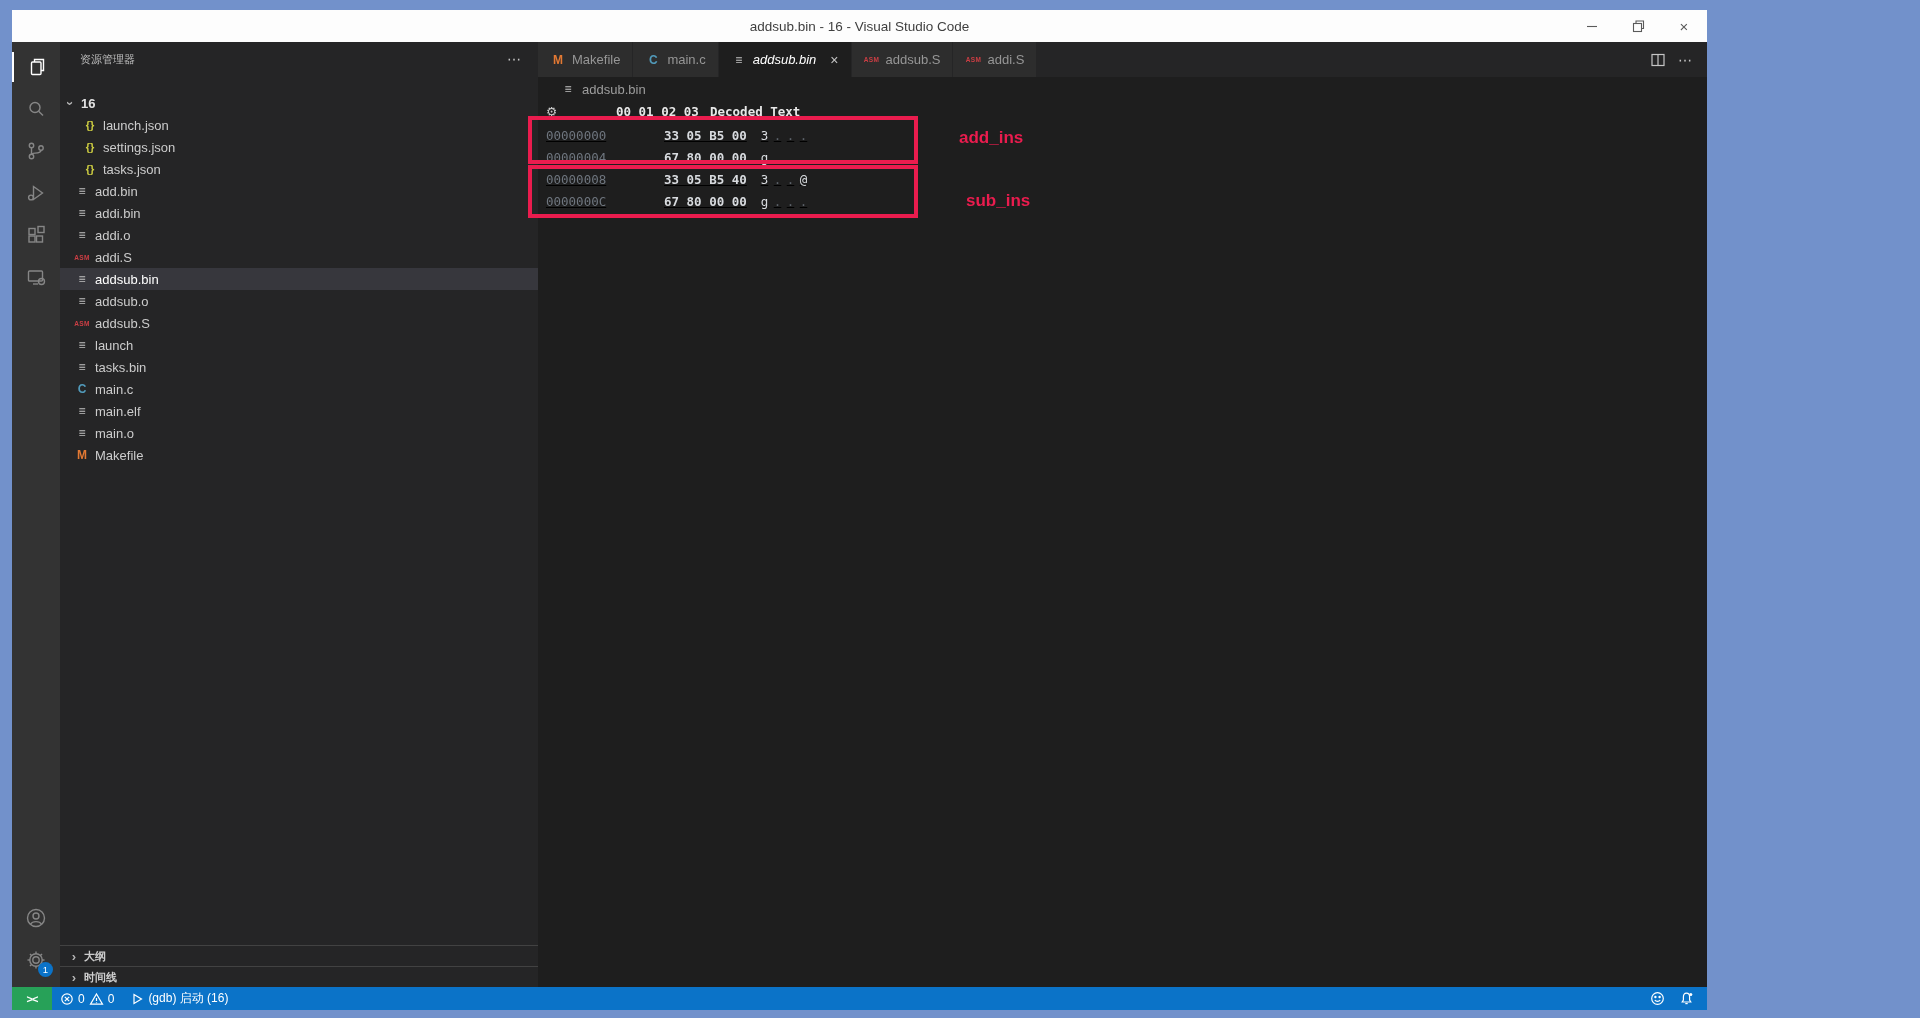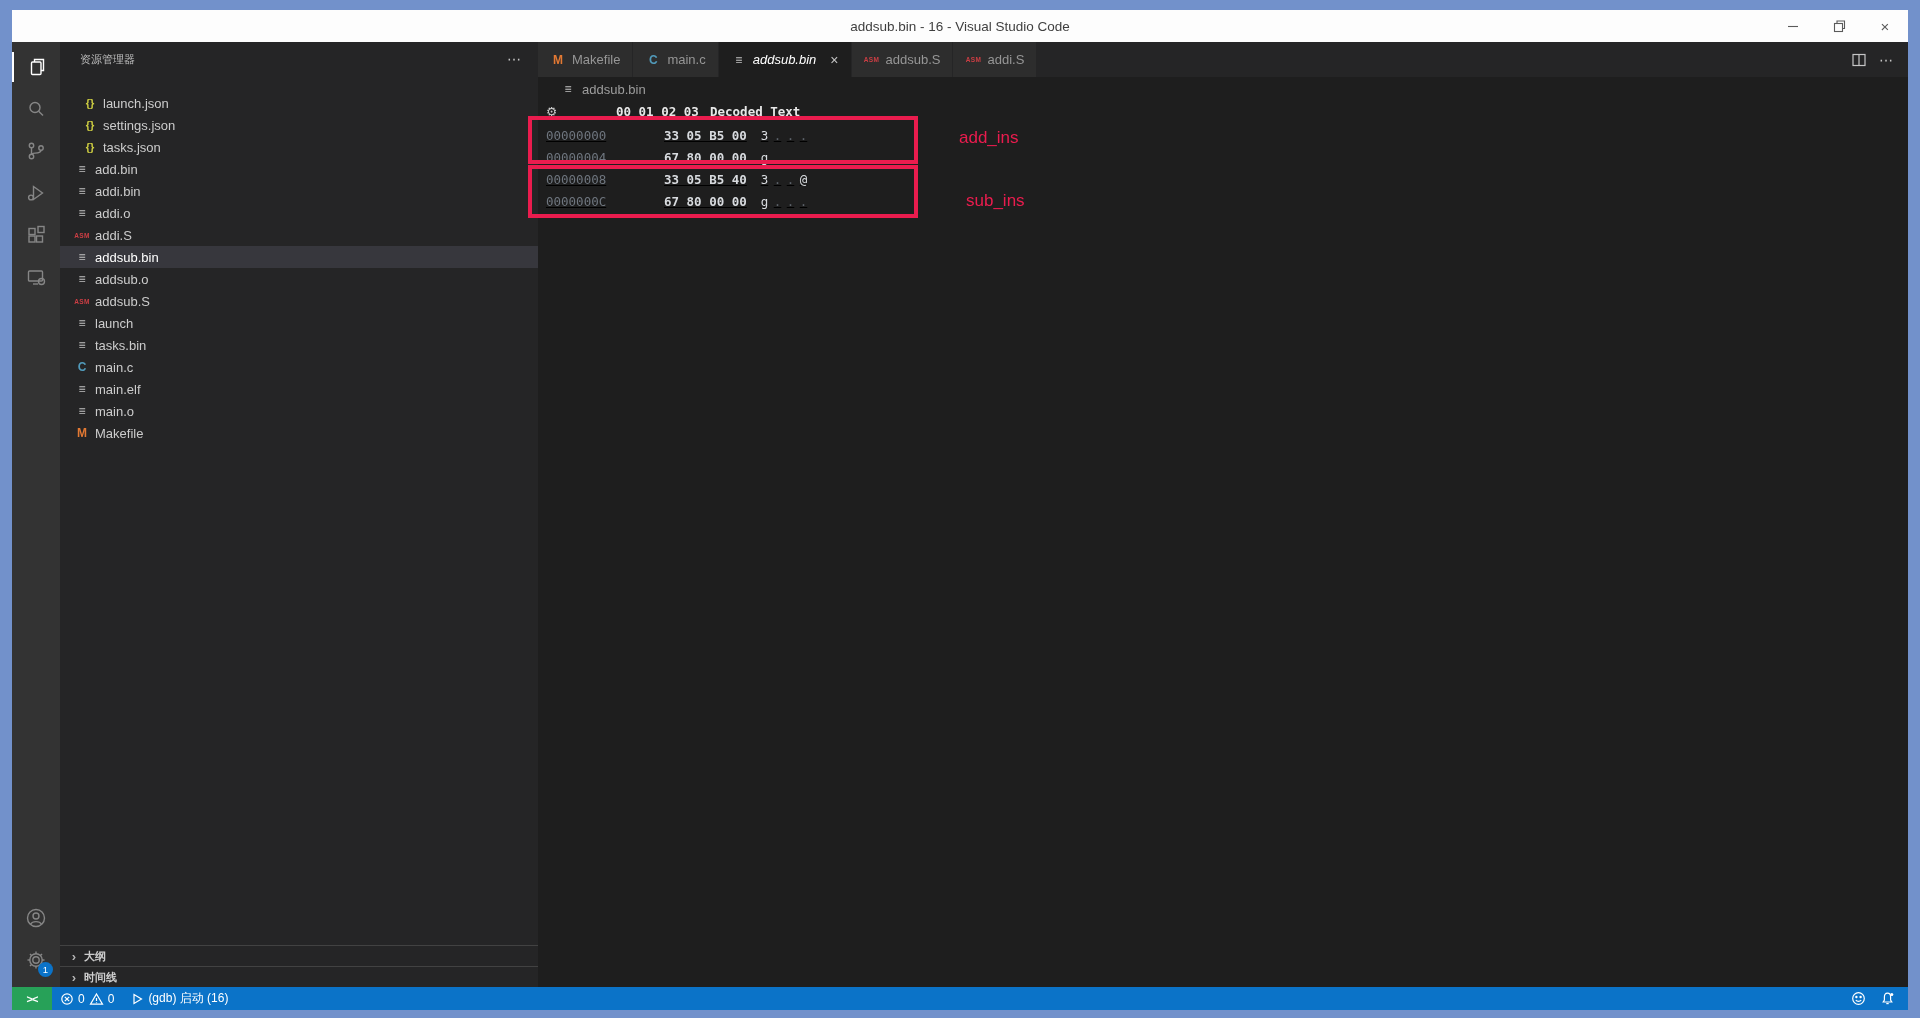--- a/index.html
+++ b/index.html
@@ -1,19 +1,19 @@
 <!DOCTYPE html>
 <html><head>
 <meta charset="utf-8">
 <style>
   * { box-sizing: border-box; margin: 0; padding: 0; }
   html, body { width: 1920px; height: 1018px; overflow: hidden; }
   body { background: #7291cb; font-family: "Liberation Sans", sans-serif; position: relative; }
 
-  .window { position: absolute; left: 12px; top: 10px; width: 1896px; height: 1000px;
+  .window { position: absolute; left: 12px; top: 10px; width: 1695px; height: 1000px;
             display: flex; flex-direction: column; background: #1e1e1e; }
 
   
   .titlebar { height: 32px; background: #fdfdfd; position: relative; flex: 0 0 auto; }
   .titlebar .title { position: absolute; left: 0; right: 0; top: 0; height: 32px;
                      display: flex; align-items: center; justify-content: center;
                      font-size: 13.5px; color: #3f3f3f; }
   .win-controls { position: absolute; right: 0; top: 0; height: 32px; display: flex; }
   .win-btn { width: 46px; height: 32px; display: flex; align-items: center; justify-content: center;
              color: #5a5a5a; font-size: 15px; }
@@ -95,21 +95,21 @@
   .hex-cols { width: 94px; font-weight: 700; }
   .hex-dechead { font-weight: 700; }
   .hex-row { height: 22px; display: flex; align-items: flex-end; text-decoration: underline; }
   .addr { width: 70px; color: #6f767f; }
   .bytes { width: 94px; color: #d8dbdf; font-weight: 600; margin-left: 48px; }
   .decoded { display: flex; }
   .dchar { width: 13px; text-align: center; color: #d8dbdf; }
   .dchar.dim { color: #5c6269; }
 
   .anno-box { position: absolute; border: 4px solid #ea1c4e; pointer-events: none; }
-  .anno-label { position: absolute; font-size: 17px; font-weight: 400; color: #ea1c4e;
+  .anno-label { position: absolute; font-size: 17px; font-weight: 700; color: #ea1c4e;
                 font-family: "Liberation Sans", sans-serif; }
 
   
   .statusbar { height: 23px; background: #0b73c8; display: flex; align-items: center;
                color: #ffffff; font-size: 12px; flex: 0 0 auto; }
   .sb-remote { width: 40px; height: 100%; background: #27a158; display: flex;
                align-items: center; justify-content: center; font-weight: 700;
                font-size: 11px; letter-spacing: -1px; }
   .sb-item { display: flex; align-items: center; gap: 4px; padding: 0 8px; height: 100%; }
   .sb-item svg { stroke: #ffffff; fill: none; stroke-width: 1.2; }
@@ -215,20 +215,24 @@
         </div>
       </div>
     </div>
 
     <div class="sidebar">
       <div class="sidebar-header">
         <span>资源管理器</span>
         <span class="more">⋯</span>
       </div>
       <div class="file-tree">
+          <div class="tree-row bold" style="padding-left: 4px;">
+            <span class="chev expanded">›</span>
+            <span class="tlabel">16</span>
+          </div>
           <div class="tree-row" style="padding-left: 22px;">
             <span class="ficon json">{}</span>
             <span class="tlabel">launch.json</span>
           </div>
           <div class="tree-row" style="padding-left: 22px;">
             <span class="ficon json">{}</span>
             <span class="tlabel">settings.json</span>
           </div>
           <div class="tree-row" style="padding-left: 22px;">
             <span class="ficon json">{}</span>

